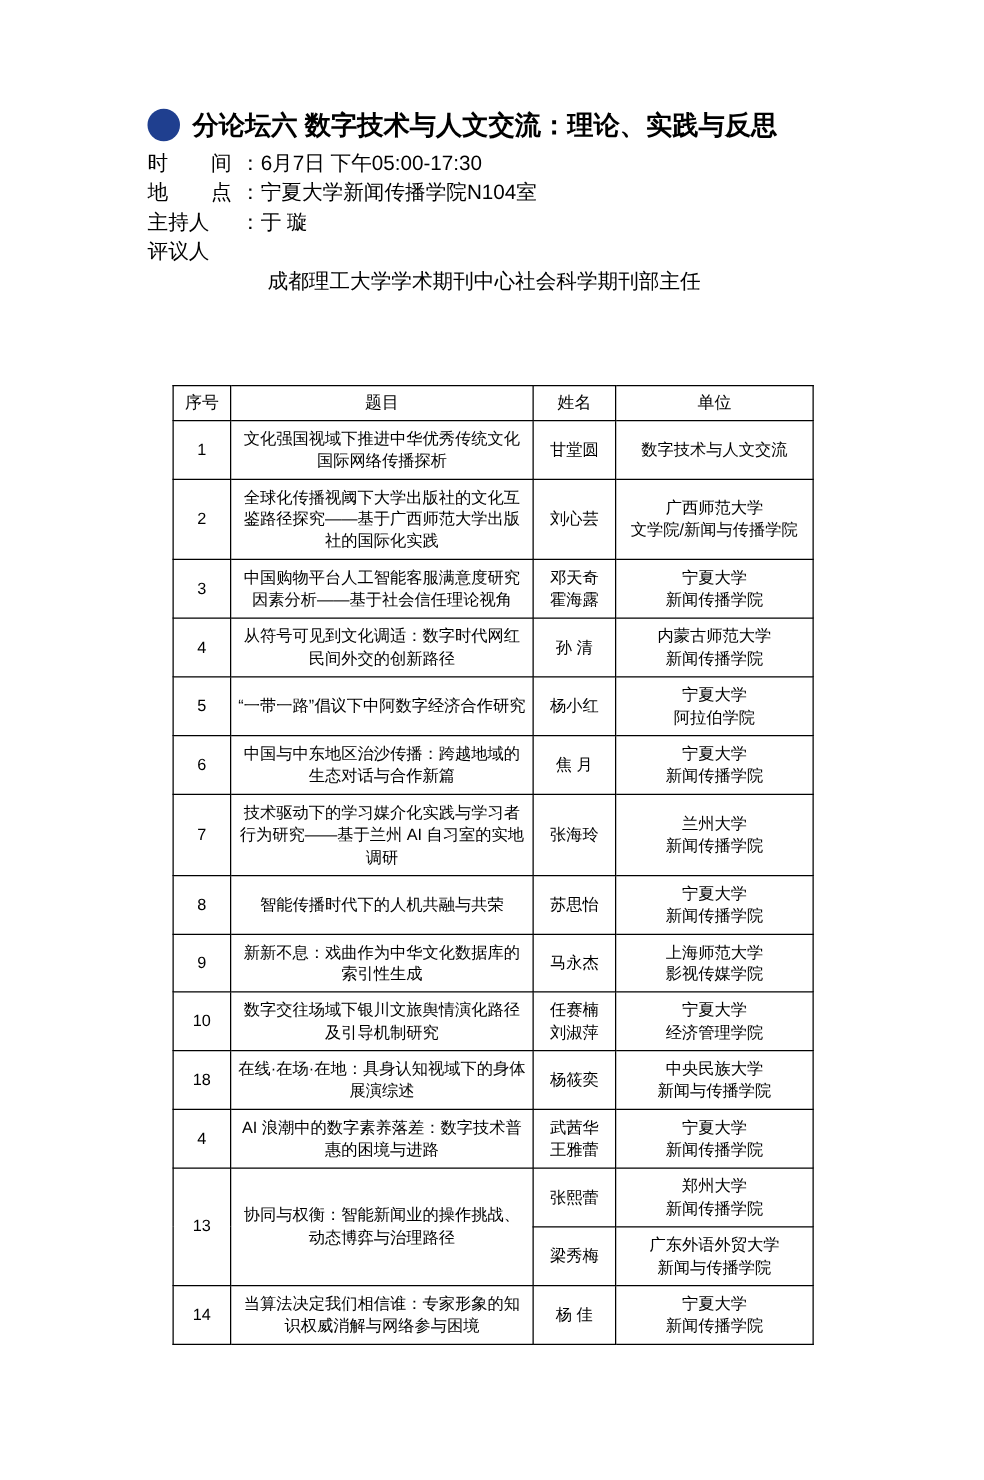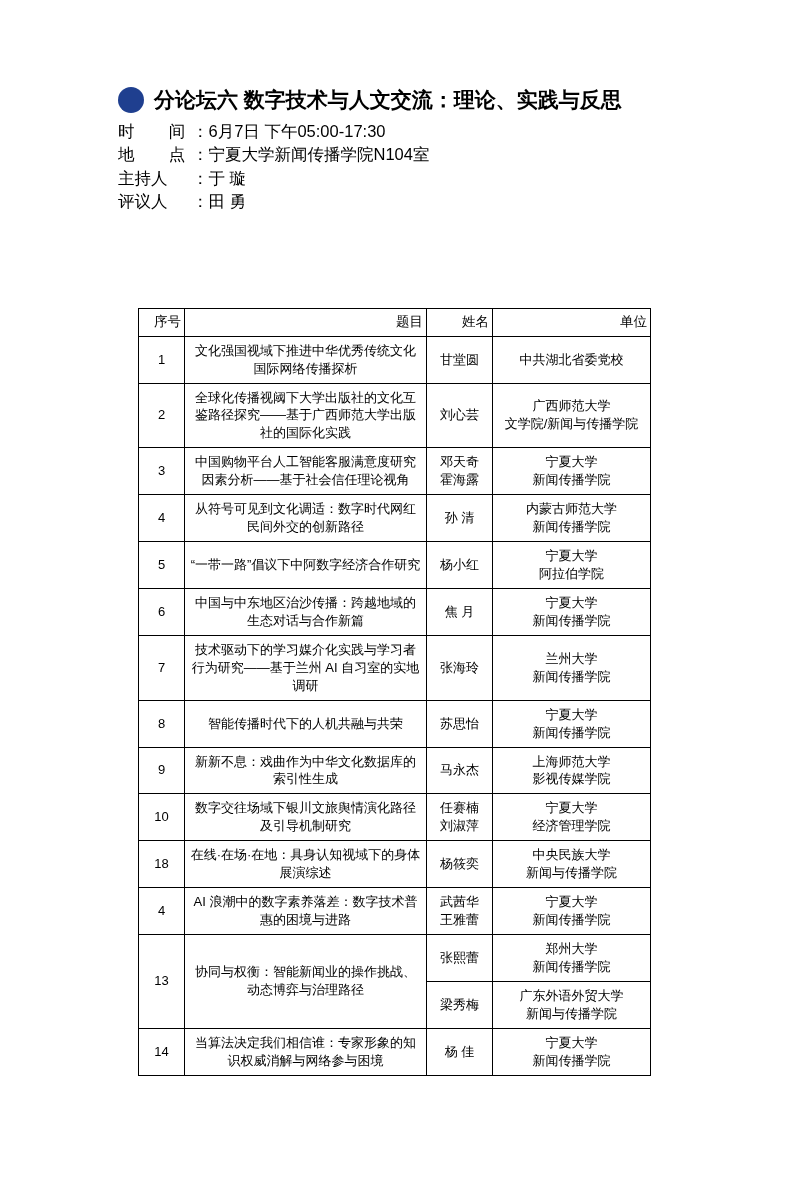--- a/index.html
+++ b/index.html
@@ -98,21 +98,20 @@
     text-align: center;
     vertical-align: middle;
     padding: 5px 4px;
     line-height: 1.38;
     word-break: break-all;
   }
   table.schedule th {
     font-weight: normal;
     font-size: 13.5px;
     padding: 4px 3px;
-    text-align: right;
   }
   col.c-no    { width: 46px; }
   col.c-title { width: 242px; }
   col.c-name  { width: 66px; }
   col.c-org   { width: 158px; }
 
   td.title-cell {
     text-align: center;
     padding: 6px 8px;
   }
@@ -139,22 +138,22 @@
       <div class="meta-line">
         <span class="meta-label spread">地 点</span>
         <span class="meta-value">：宁夏大学新闻传播学院N104室</span>
       </div>
       <div class="meta-line">
         <span class="meta-label">主持人</span>
         <span class="meta-value">：于  璇</span>
       </div>
       <div class="meta-line">
         <span class="meta-label">评议人</span>
-        <span class="meta-value">：田  勇</span>
       </div>
+      <div class="meta-sub">成都理工大学学术期刊中心社会科学期刊部主任</div>
     </div>
   </div>
 
   <div class="tbl-wrap">
     <table class="schedule">
       <colgroup>
         <col class="c-no">
         <col class="c-title">
         <col class="c-name">
         <col class="c-org">
@@ -168,21 +167,21 @@
         </tr>
       </thead>
       <tbody>
           <tr>
             <td>1</td>
             <td class="title-cell">文化强国视域下推进中华优秀传统文化国际网络传播探析</td>
             <td class="name-cell">
               <span class="nowrap-line">甘堂圆</span>
             </td>
             <td class="org-cell">
-              <span class="nowrap-line">中共湖北省委党校</span>
+              <span class="nowrap-line">数字技术与人文交流</span>
             </td>
           </tr>
           <tr>
             <td>2</td>
             <td class="title-cell">全球化传播视阈下大学出版社的文化互鉴路径探究——基于广西师范大学出版社的国际化实践</td>
             <td class="name-cell">
               <span class="nowrap-line">刘心芸</span>
             </td>
             <td class="org-cell">
               <span class="nowrap-line">广西师范大学</span>

